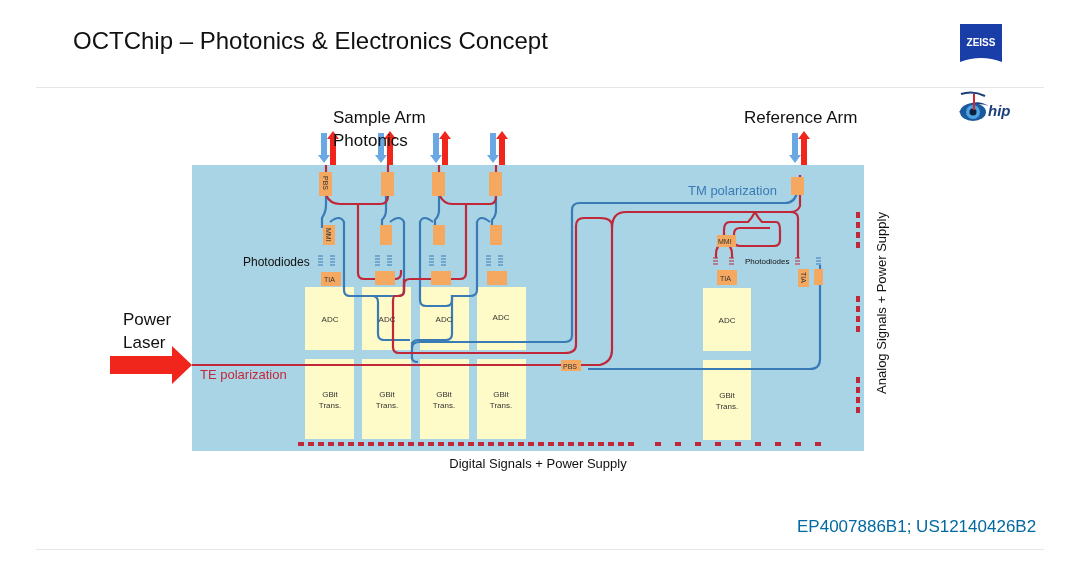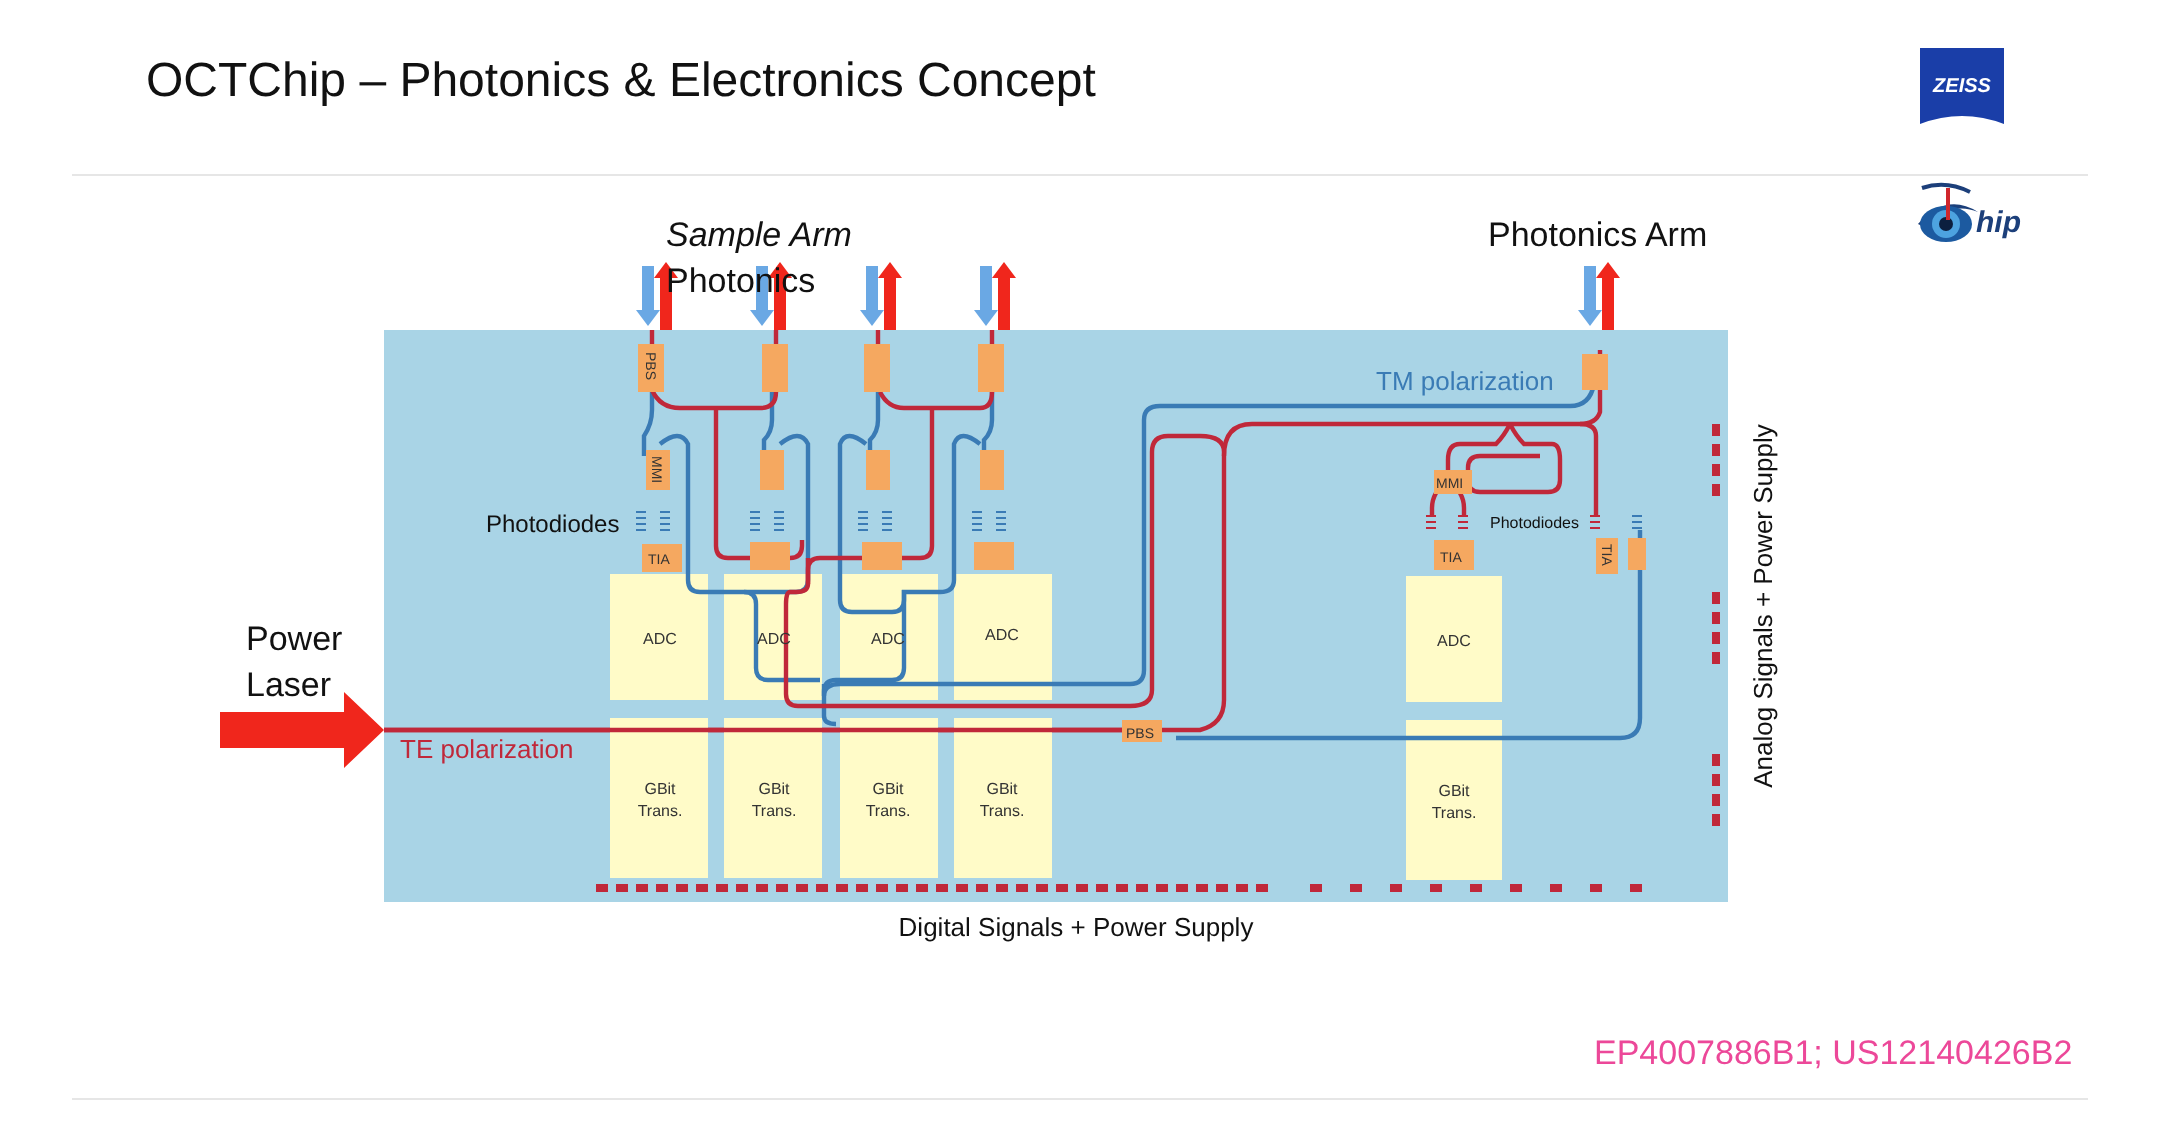--- a/index.html
+++ b/index.html
@@ -1,22 +1,22 @@
 <!DOCTYPE html>
 <html><head>
 <meta charset="utf-8">
 <style>
   html, body { margin:0; padding:0; }
   body { width:1080px; height:568px; background:#ffffff; position:relative; overflow:hidden; font-family:"Liberation Sans", sans-serif; }
   .title { position:absolute; left:73px; top:27px; font-size:24px; color:#111; font-family:Liberation Sans, sans-serif; }
   .rule-top { position:absolute; left:36px; top:87px; width:1008px; height:1px; background:#e6e6e6; }
   .rule-bottom { position:absolute; left:36px; top:549px; width:1008px; height:1px; background:#e6e6e6; }
-  .zeiss { position:absolute; left:960px; top:24px; width:66px; height:42px;font-style:italic; }
+  .zeiss { position:absolute; left:960px; top:24px; width:66px; height:42px; }
   .chip-logo { position:absolute; left:955px; top:88px; width:62px; height:40px;font-weight:bold; }
-  .patent { position:absolute; left:797px; top:517px; font-size:17px; color:#ec4899; }
+  .patent { position:absolute; left:797px; top:517px; font-size:17px; color:#0369a1; }
   .lbl { position:absolute; color:#111; }
   .lbl-lg { font-size:17px; }
   .diagram { position:absolute; left:0; top:0; width:1080px; height:568px; }
   svg text { font-family:"Liberation Sans", sans-serif; }
 </style>
 </head>
 <body>
 
 <div class="title">OCTChip – Photonics &amp; Electronics Concept</div>
 
@@ -252,20 +252,20 @@
   </g>
 
   <text x="200" y="379" font-size="13" fill="#c0283a">TE polarization</text>
   <text x="688" y="195" font-size="13" fill="#3a7bb5">TM polarization</text>
   <text x="243" y="266" font-size="12" fill="#111">Photodiodes</text>
   <text x="745" y="264" font-size="8" fill="#111">Photodiodes</text>
   <text x="538" y="468" font-size="13" fill="#111" text-anchor="middle">Digital Signals + Power Supply</text>
   <text x="0" y="0" font-size="13" fill="#111" text-anchor="middle" transform="translate(886,303) rotate(-90)">Analog Signals + Power Supply</text>
 </svg>
 
-<div class="lbl lbl-lg" style="left:333px; top:108px;font-style:italic;">Sample Arm</div>
+<div class="lbl lbl-lg" style="left:333px; top:108px;">Sample Arm</div>
 <div class="lbl lbl-lg" style="left:333px; top:131px;">Photonics</div>
-<div class="lbl lbl-lg" style="left:744px; top:108px;">Photonics Arm</div>
+<div class="lbl lbl-lg" style="left:744px; top:108px;">Reference Arm</div>
 <div class="lbl lbl-lg" style="left:123px; top:310px;">Power</div>
 <div class="lbl lbl-lg" style="left:123px; top:333px;">Laser</div>
 
 <div class="patent">EP4007886B1; US12140426B2</div>
 <div class="rule-bottom"></div>
 
 </body></html>

